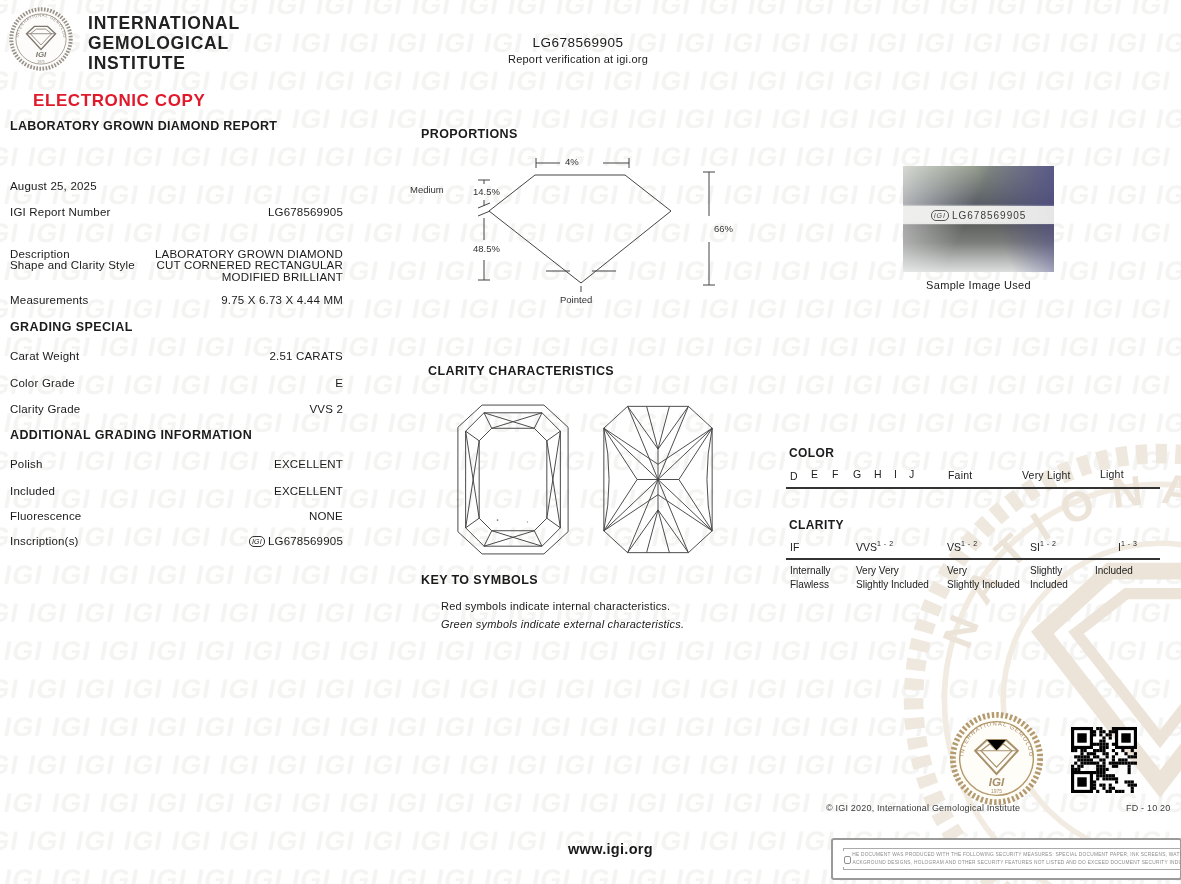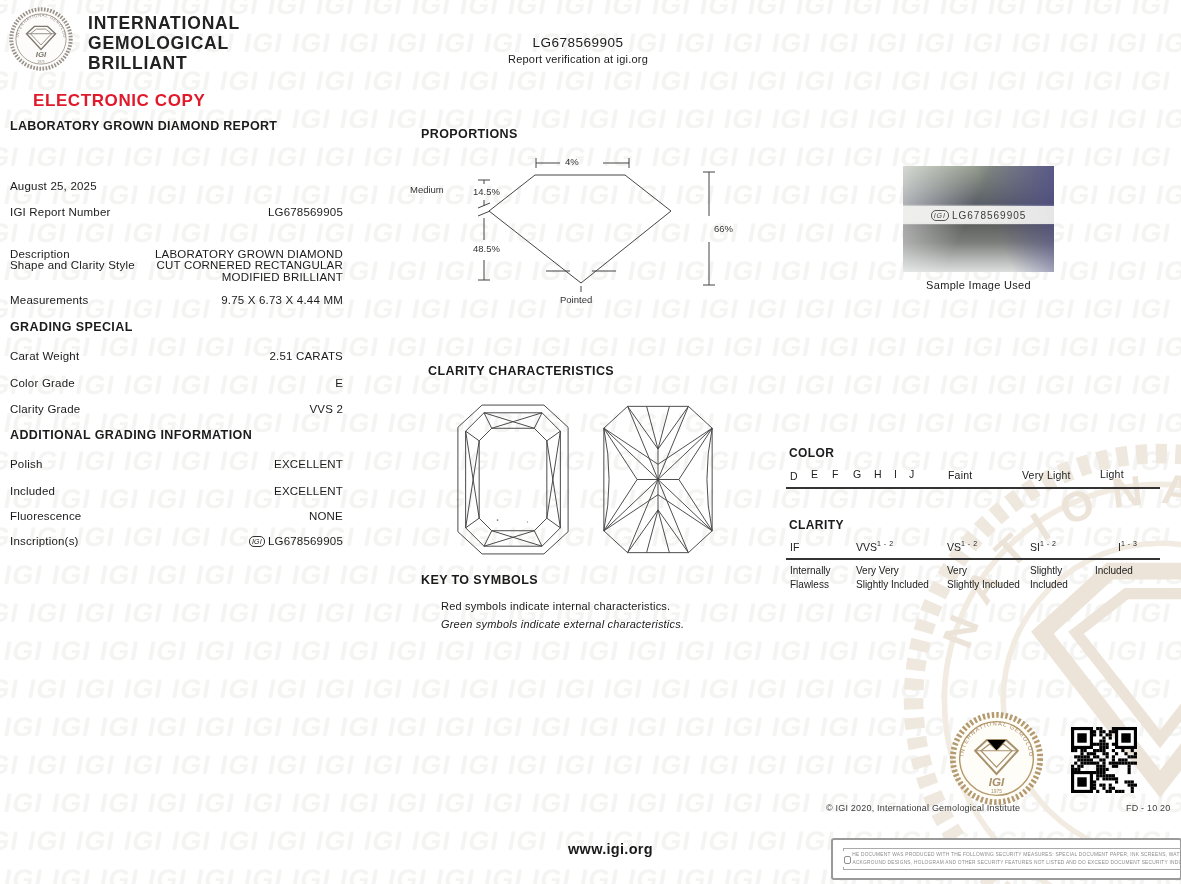--- a/index.html
+++ b/index.html
@@ -681,21 +681,21 @@
         <path id="larc" d="M 16,50 A 34,34 0 0 1 84,50"></path>
       </defs>
     <text font-size="6.2" fill="#8d867c" letter-spacing="1">
       <textPath href="#larc" startOffset="2%">INTERNATIONAL GEMOLOGICAL</textPath>
     </text>
   </svg>
 
   <div class="abs brand" style="left:88px;top:13px;">
     <div>INTERNATIONAL</div>
     <div>GEMOLOGICAL</div>
-    <div>BRILLIANT</div>
+    <div>INSTITUTE</div>
   </div>
   <div class="abs ecopy" style="left:33px;top:91px;color:#e01a2b;">ELECTRONIC COPY</div>
   <div class="abs doc-title" style="left:10px;top:119px;">LABORATORY GROWN DIAMOND REPORT</div>
 
   <div class="abs" style="left:428px;top:35px;width:300px;text-align:center;">
     <div class="center-num">LG678569905</div>
     <div class="center-verify" style="margin-top:3px;">Report verification at igi.org</div>
   </div>
 
   <div class="abs lbl" style="left:10px;top:180px;">August 25, 2025</div>

